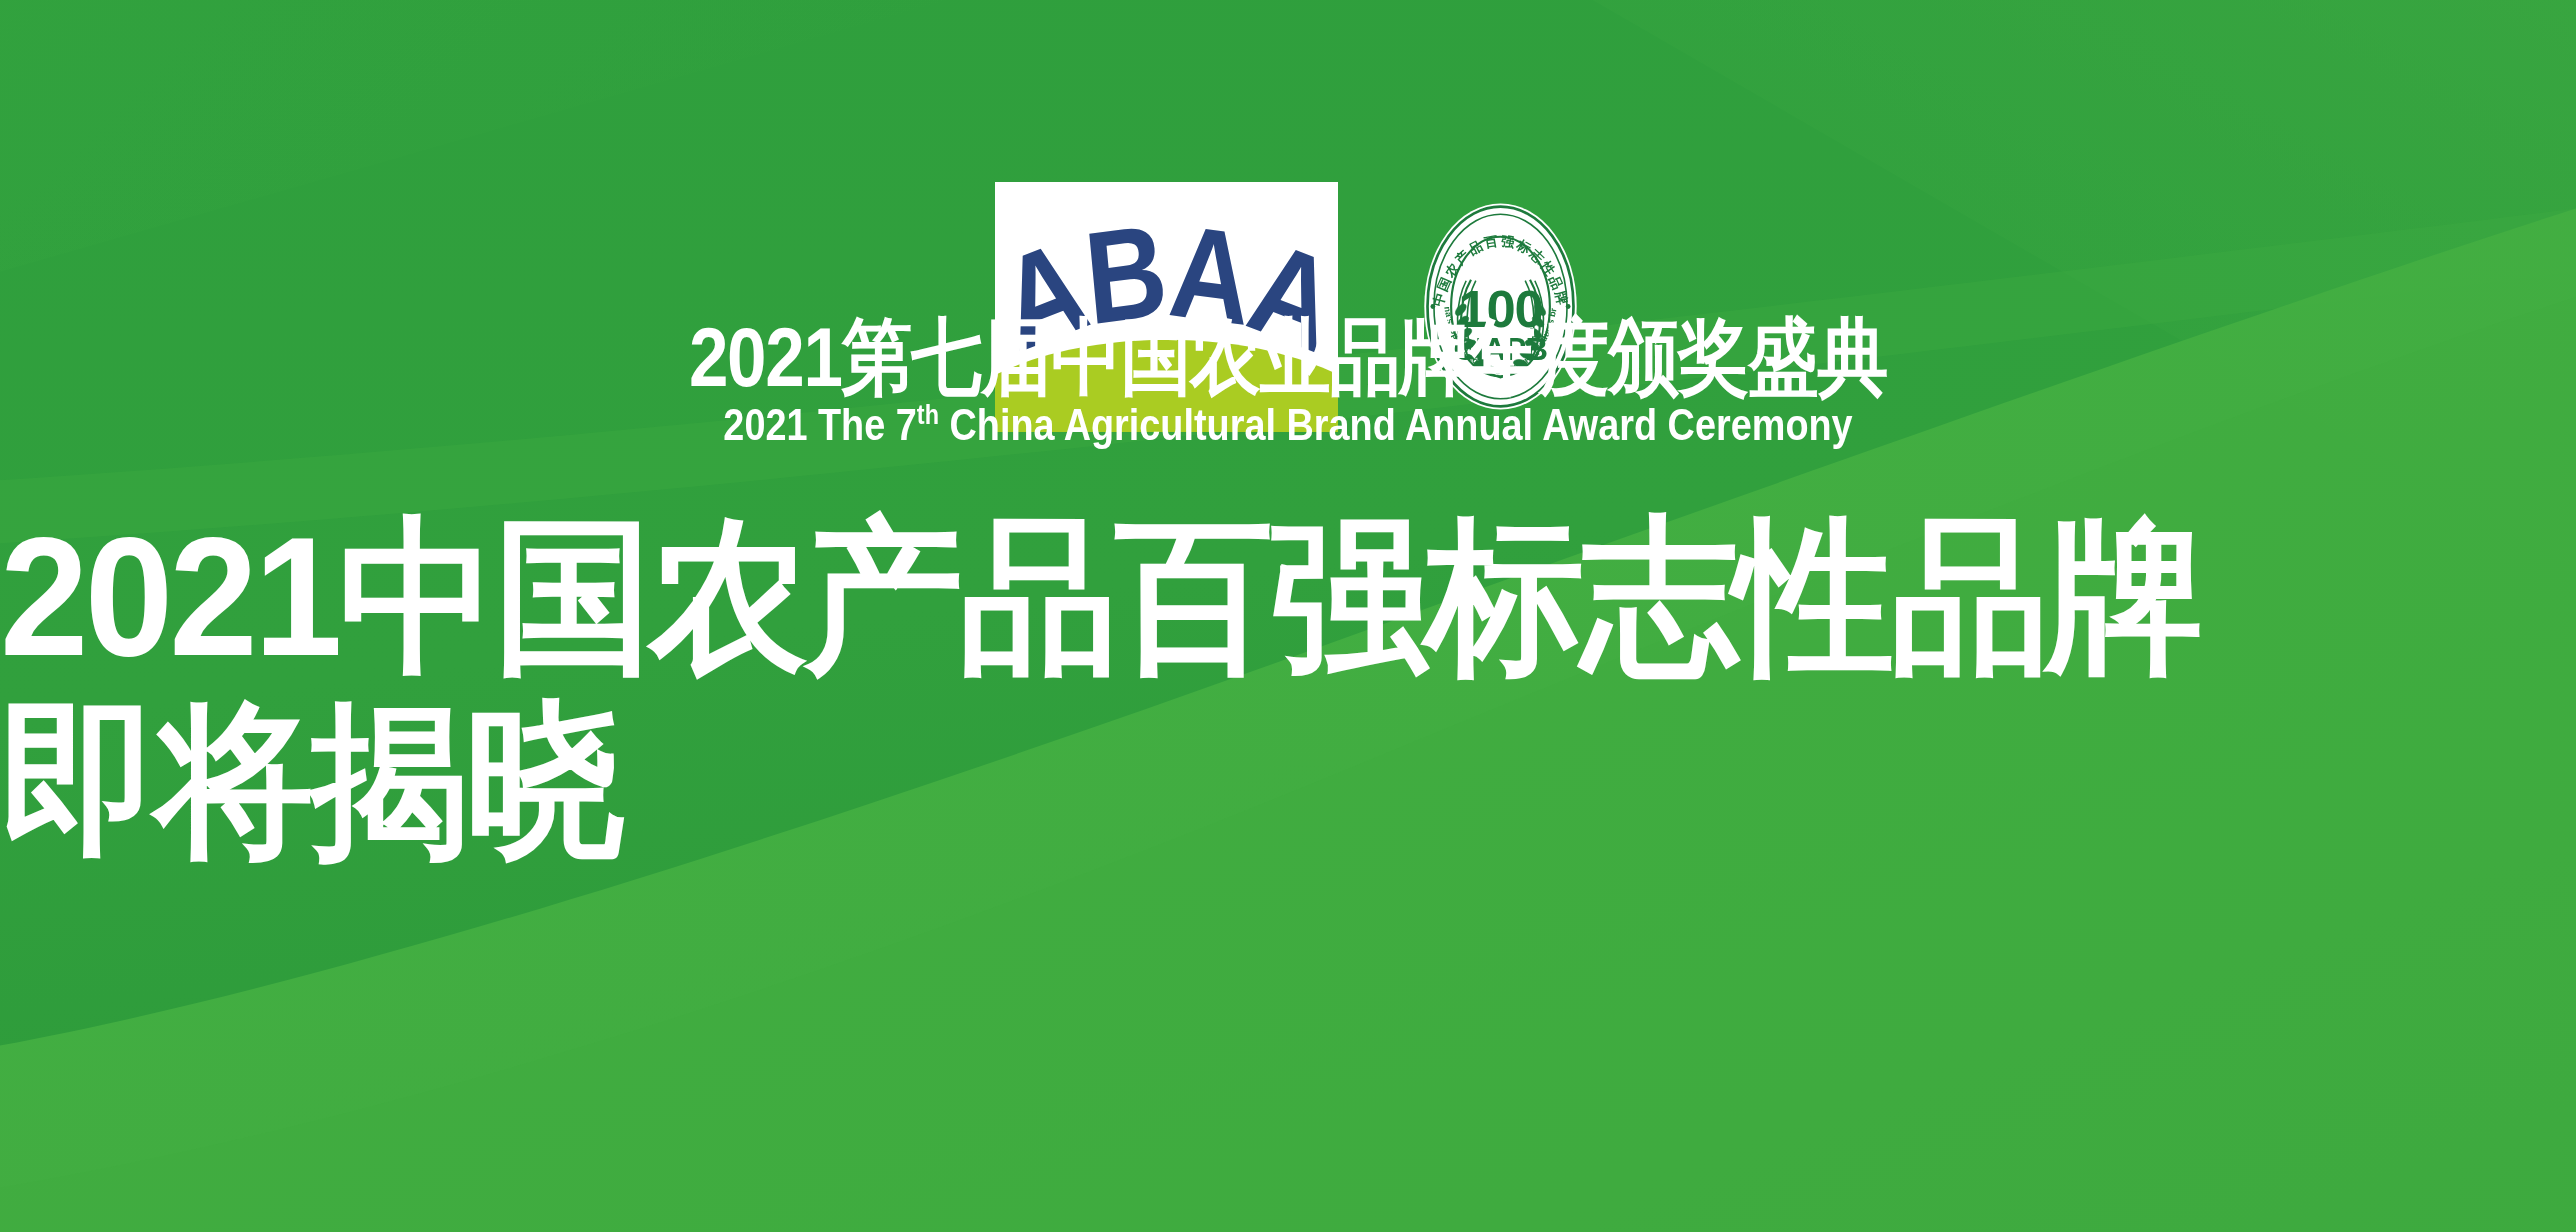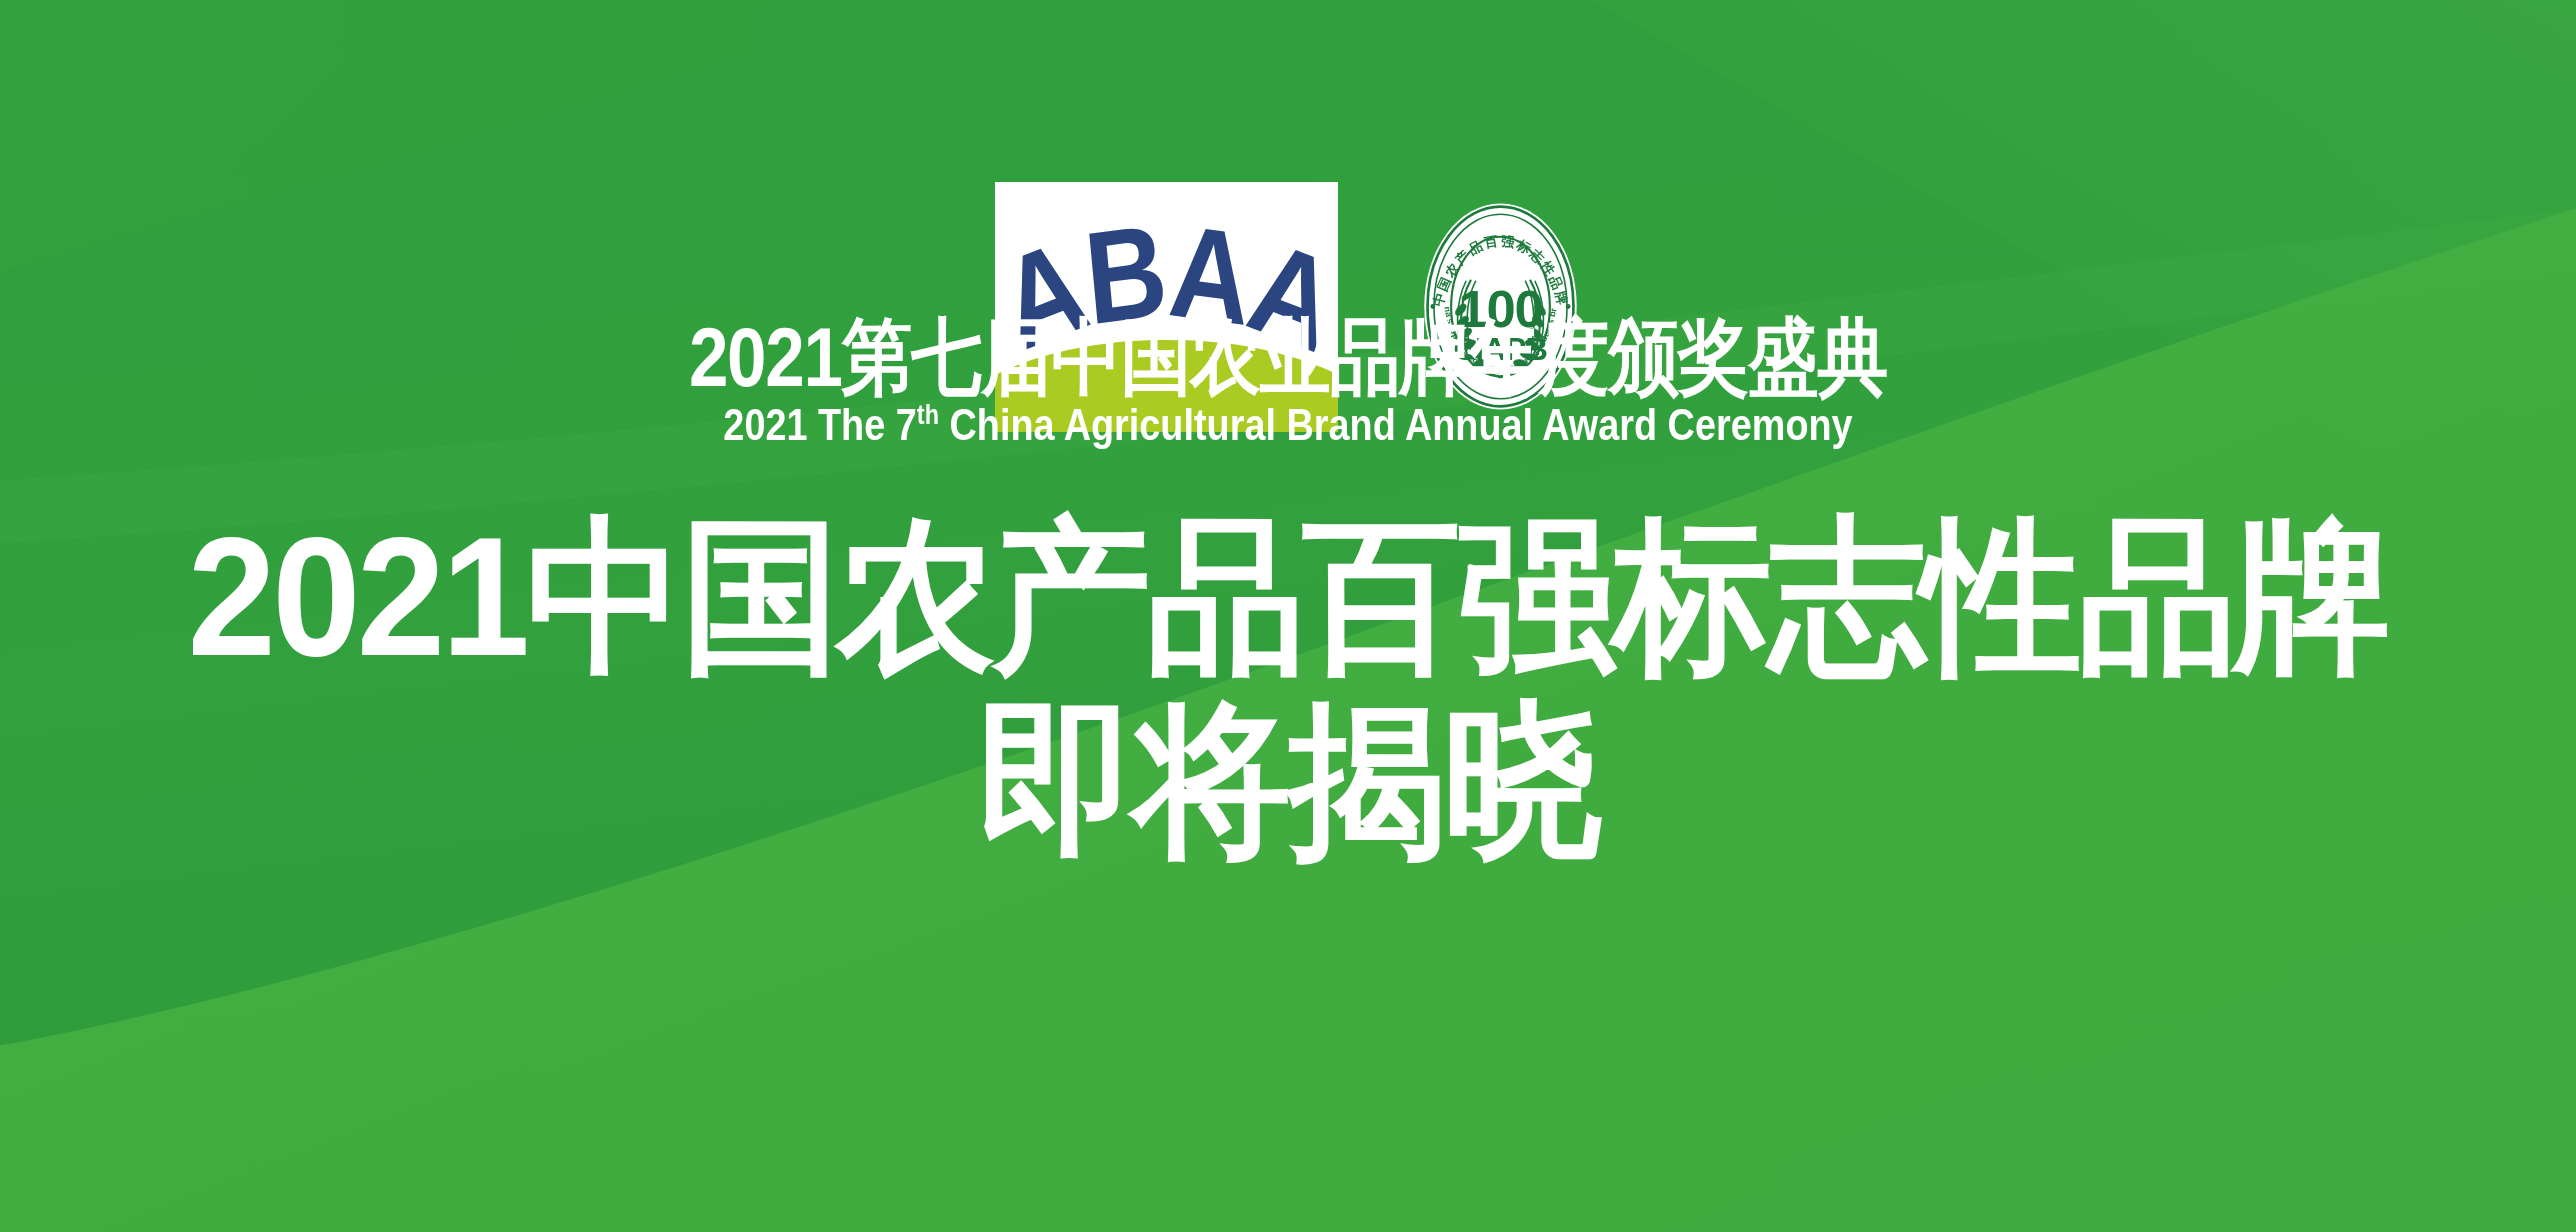--- a/index.html
+++ b/index.html
@@ -109,21 +109,20 @@
     font-size: 0.62em;
     vertical-align: super;
     line-height: 0;
   }
 
   #headline-block {
     position: absolute;
     left: 0;
     top: 499px;
     width: 100%;
-    text-align: center;
   }
 
   .headline-line {
     display: block;
     color: #ffffff;
     font-weight: 700;
     font-size: 159px;
     line-height: 1.16;
     letter-spacing: -3.8px;
     white-space: nowrap;

